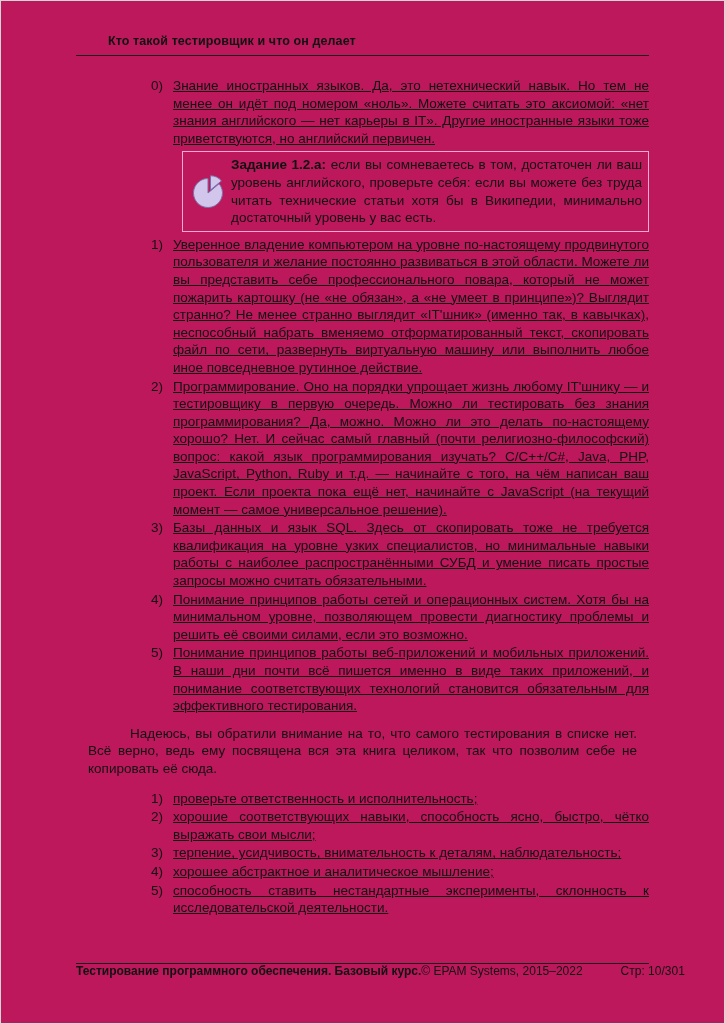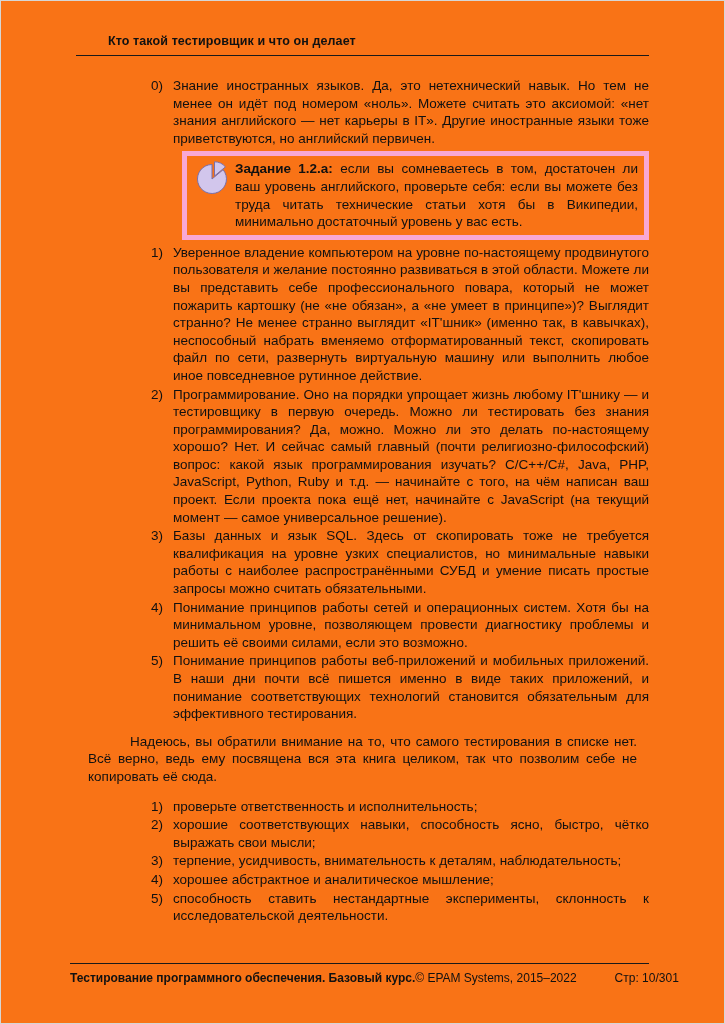--- a/index.html
+++ b/index.html
@@ -7,21 +7,21 @@
     padding: 0;
     background: #ffffff;
     font-family: "Liberation Sans", "DejaVu Sans", sans-serif;
     color: #111111;
   }
   .page {
     position: relative;
     width: 725px;
     height: 1024px;
     box-sizing: border-box;
-    background: #f97316;
+    background: #be185d;
     border: 1px solid #d6d6d6;
     padding: 0 75px;
     overflow: hidden;
   }
   
   .page-header {
     padding-top: 33px;
     border-bottom: 1px solid #1a1a1a;
     padding-bottom: 7px;
   }
@@ -44,28 +44,29 @@
     margin-top: 1px;
   }
   .li-num {
     flex: 0 0 22px;
     width: 22px;
   }
   .li-text {
     flex: 1;
     text-align: justify;
     hyphens: auto;
+    text-decoration: underline;
     -webkit-hyphens: auto;
   }
   
   .task-box {
     display: flex;
-    align-items: flex-start;
+    align-items: center;
     margin: 4px 0 4px 106px;
-    border: 5px solid #f9a8d4;
+    border: 1px solid #f9a8d4;
     box-sizing: border-box;
     padding: 4px 6px 4px 4px;
   }
   .task-icon-cell {
     flex: 0 0 44px;
     display: flex;
     align-items: center;
     justify-content: center;
   }
   .task-text {
@@ -82,25 +83,24 @@
     -webkit-hyphens: auto;
     margin: 12px;
   }
   .para-note { margin-top: 10px; }
   .para-intro { margin-top: 12px; }
   .qualities { margin-top: 1px; }
   .indent-first { text-indent: 42px; }
   
   .page-footer {
     position: absolute;
-    left: 69px;
+    left: 75px;
     right: 75px;
     top: 962px;
     border-top: 1px solid #1a1a1a;
-    padding-top: 7px;
     display: flex;
     align-items: baseline;
     font-size: 12px;
     white-space: nowrap;
   }
   .footer-book { font-weight: bold; }
   .footer-copyright { margin-left: auto; text-align: center; }
   .footer-page { margin-left: 38px; }
 </style>
 </head>

